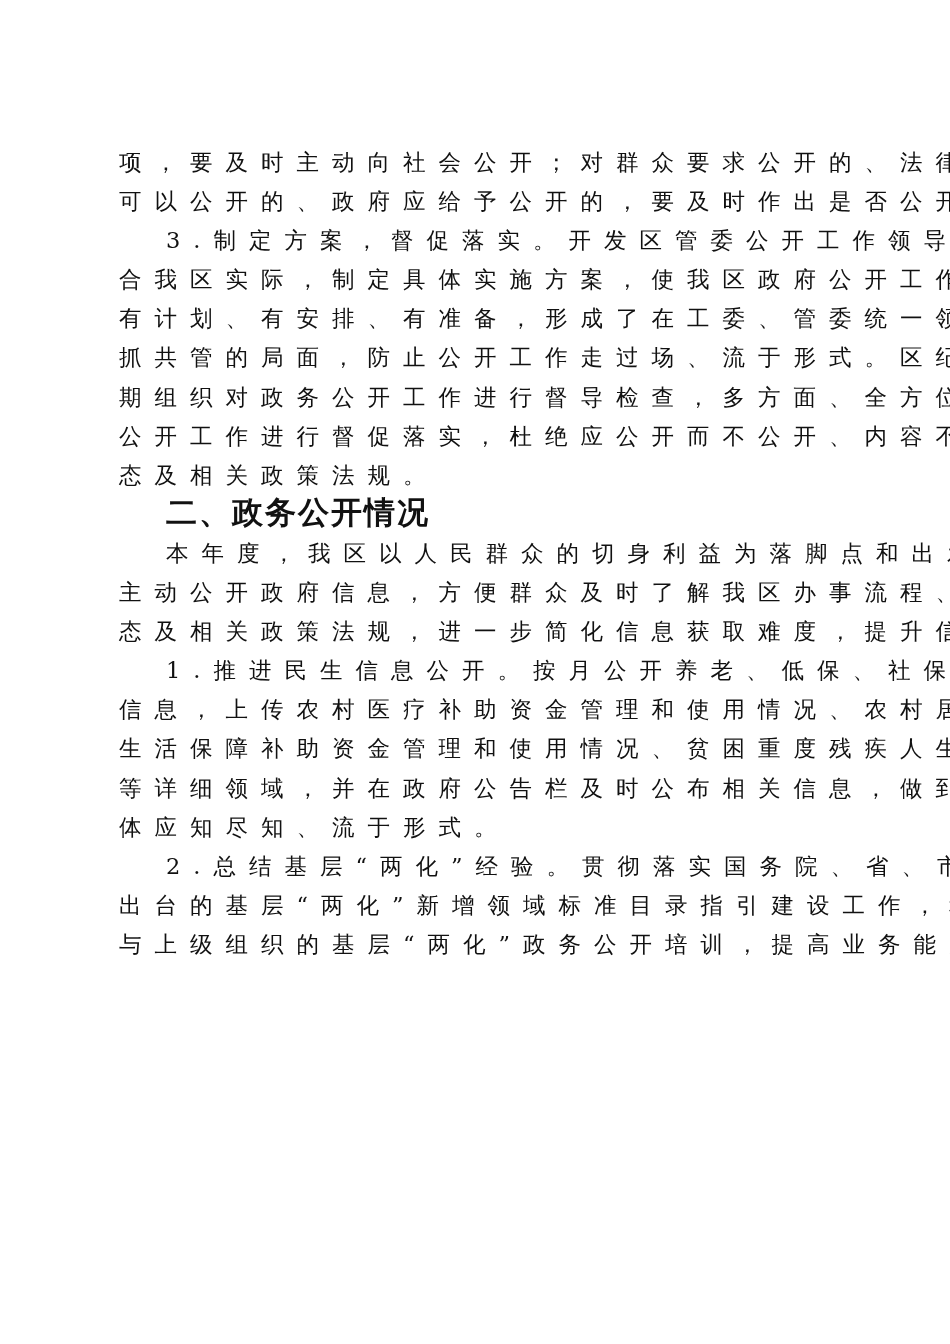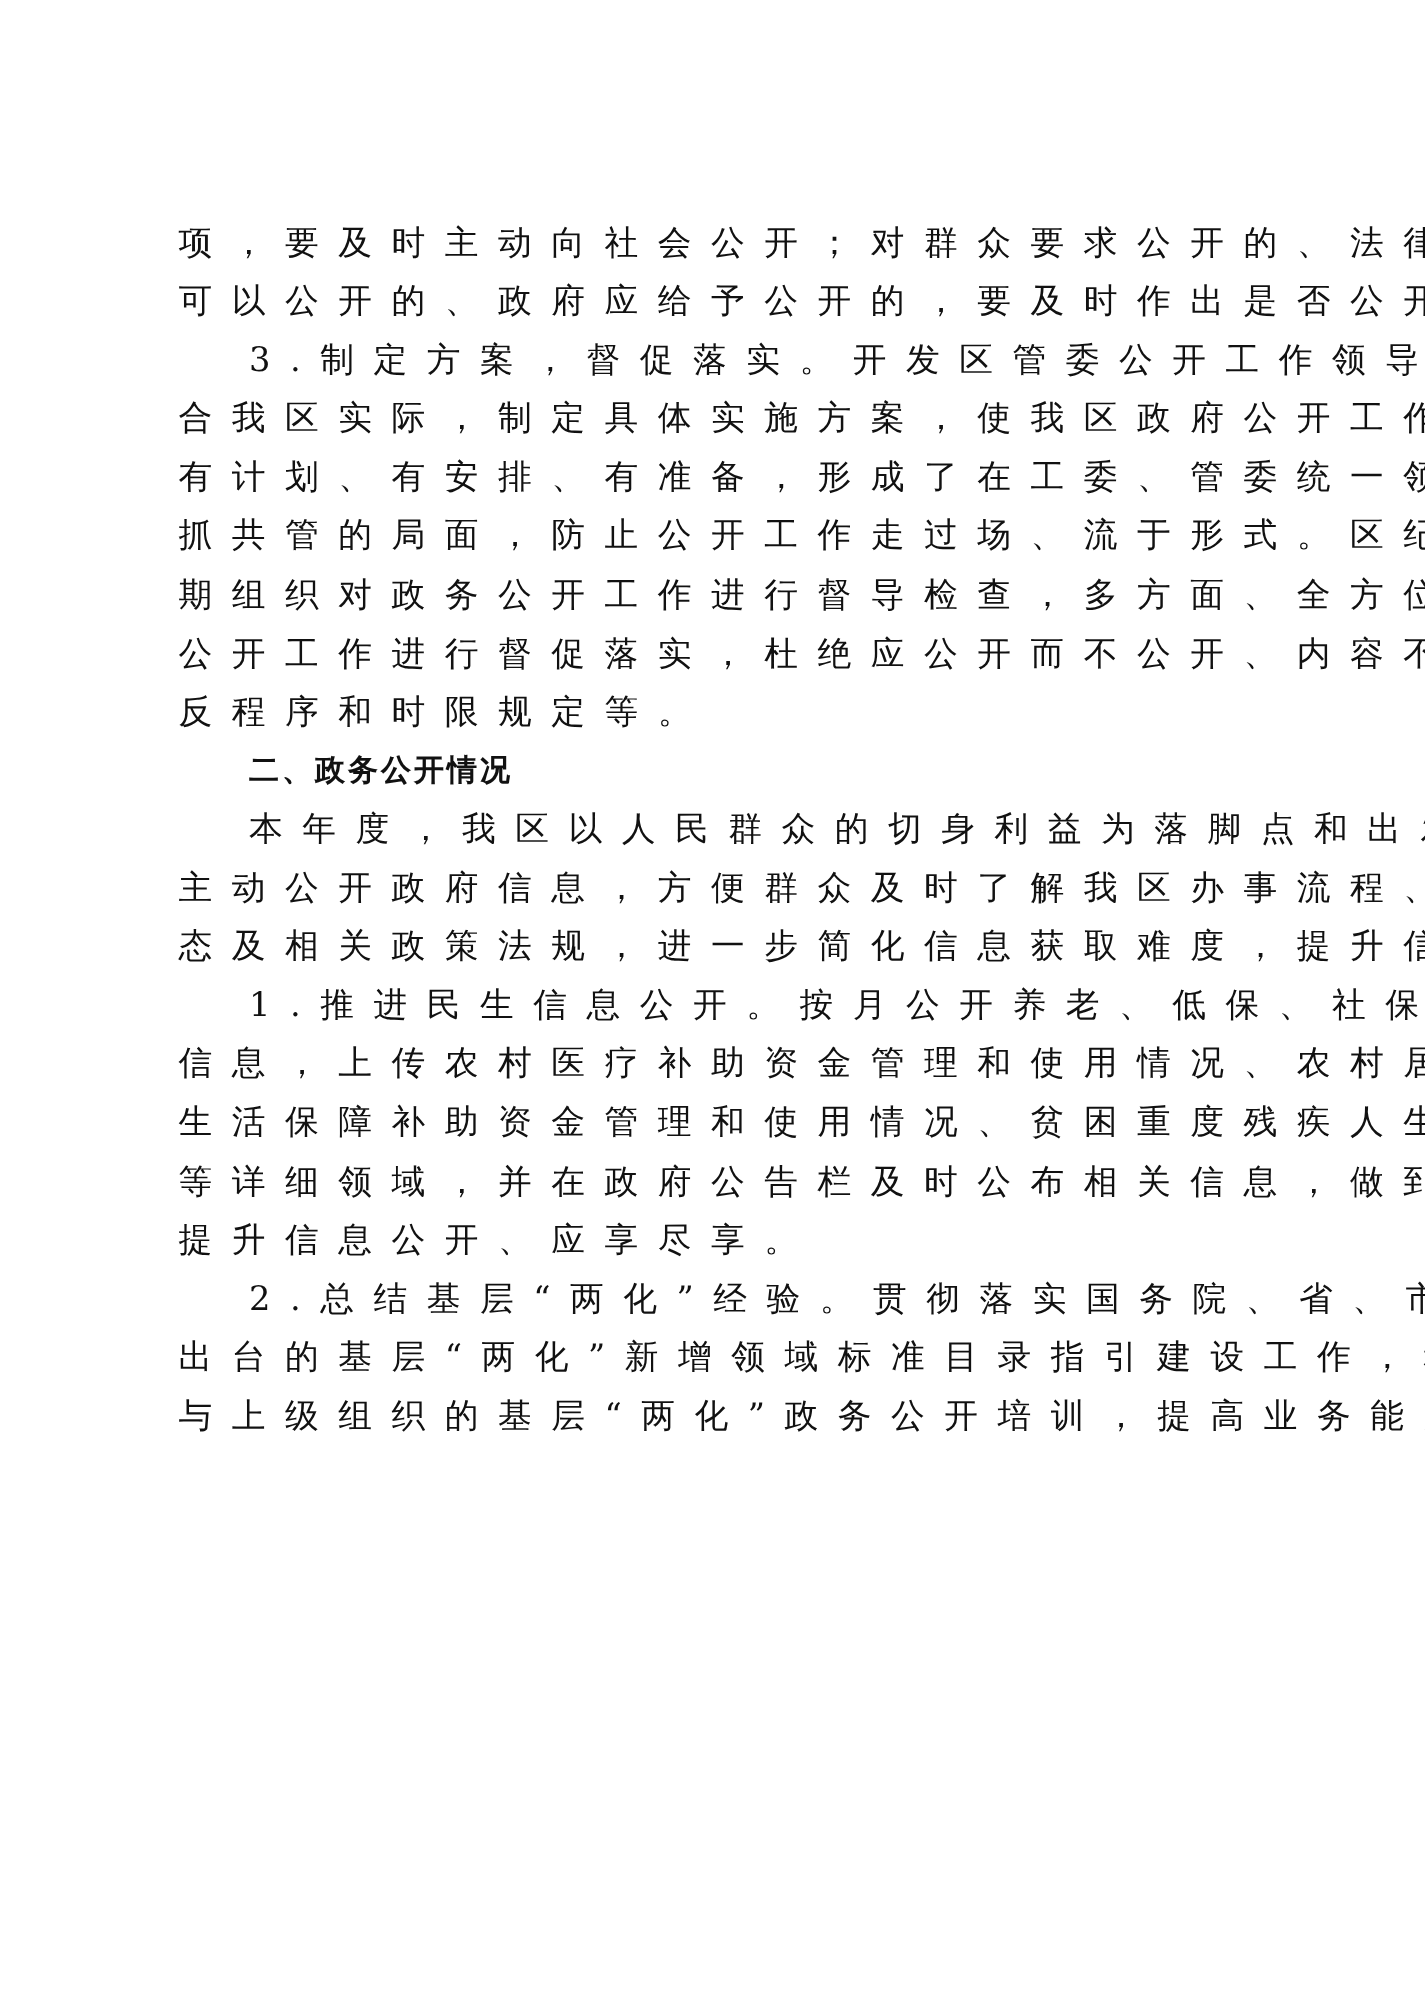--- a/index.html
+++ b/index.html
@@ -10,50 +10,50 @@
   .content {
     position: absolute; left: 119px; top: 143px; width: 716px;
     font-family: "DejaVu Serif", "Liberation Serif", serif;
     color: #111;
     font-size: 22.5px;
     line-height: 39.1px;
   }
   .line { display: block; white-space: nowrap; letter-spacing: 13px; height: 39.1px; }
   .line.indent { padding-left: 47px; }
   .heading {
-    font-family: Liberation Sans, sans-serif;
-    font-weight: bold; letter-spacing: 2px; font-size: 20px;
+    font-family: Liberation Mono, monospace;
+    font-weight: bold; letter-spacing: 2px; font-size: 31px;
   }
 </style>
 </head>
 <body>
 
 <div class="page">
   <div class="content">
 
     <span class="line">项，要及时主动向社会公开；对群众要求公开的、法律范围内</span>
     <span class="line">可以公开的、政府应给予公开的，要及时作出是否公开的答复。</span>
 
     <span class="line indent">3.制定方案，督促落实。开发区管委公开工作领导小组结</span>
     <span class="line">合我区实际，制定具体实施方案，使我区政府公开工作做到了</span>
     <span class="line">有计划、有安排、有准备，形成了在工委、管委统一领导下齐</span>
     <span class="line">抓共管的局面，防止公开工作走过场、流于形式。区纪工委定</span>
     <span class="line">期组织对政务公开工作进行督导检查，多方面、全方位对信息</span>
     <span class="line">公开工作进行督促落实，杜绝应公开而不公开、内容不实、违</span>
-    <span class="line">反程序和时限规定等。</span>
+    <span class="line">态及相关政策法规。</span>
 
     <span class="line indent heading">二、政务公开情况</span>
 
     <span class="line indent">本年度，我区以人民群众的切身利益为落脚点和出发点，</span>
     <span class="line">主动公开政府信息，方便群众及时了解我区办事流程、工作动</span>
     <span class="line">态及相关政策法规，进一步简化信息获取难度，提升信息公开</span>
 
     <span class="line indent">1.推进民生信息公开。按月公开养老、低保、社保等领域</span>
     <span class="line">信息，上传农村医疗补助资金管理和使用情况、农村居民最低</span>
     <span class="line">生活保障补助资金管理和使用情况、贫困重度残疾人生活救助</span>
     <span class="line">等详细领域，并在政府公告栏及时公布相关信息，做到相关群</span>
-    <span class="line">提升信息公开、应享尽享。</span>
+    <span class="line">体应知尽知、流于形式。</span>
 
     <span class="line indent">2.总结基层“两化”经验。贯彻落实国务院、省、市、县</span>
     <span class="line">出台的基层“两化”新增领域标准目录指引建设工作，积极参</span>
     <span class="line">与上级组织的基层“两化”政务公开培训，提高业务能力，在</span>
   </div>
 </div>
 
 </body></html>

